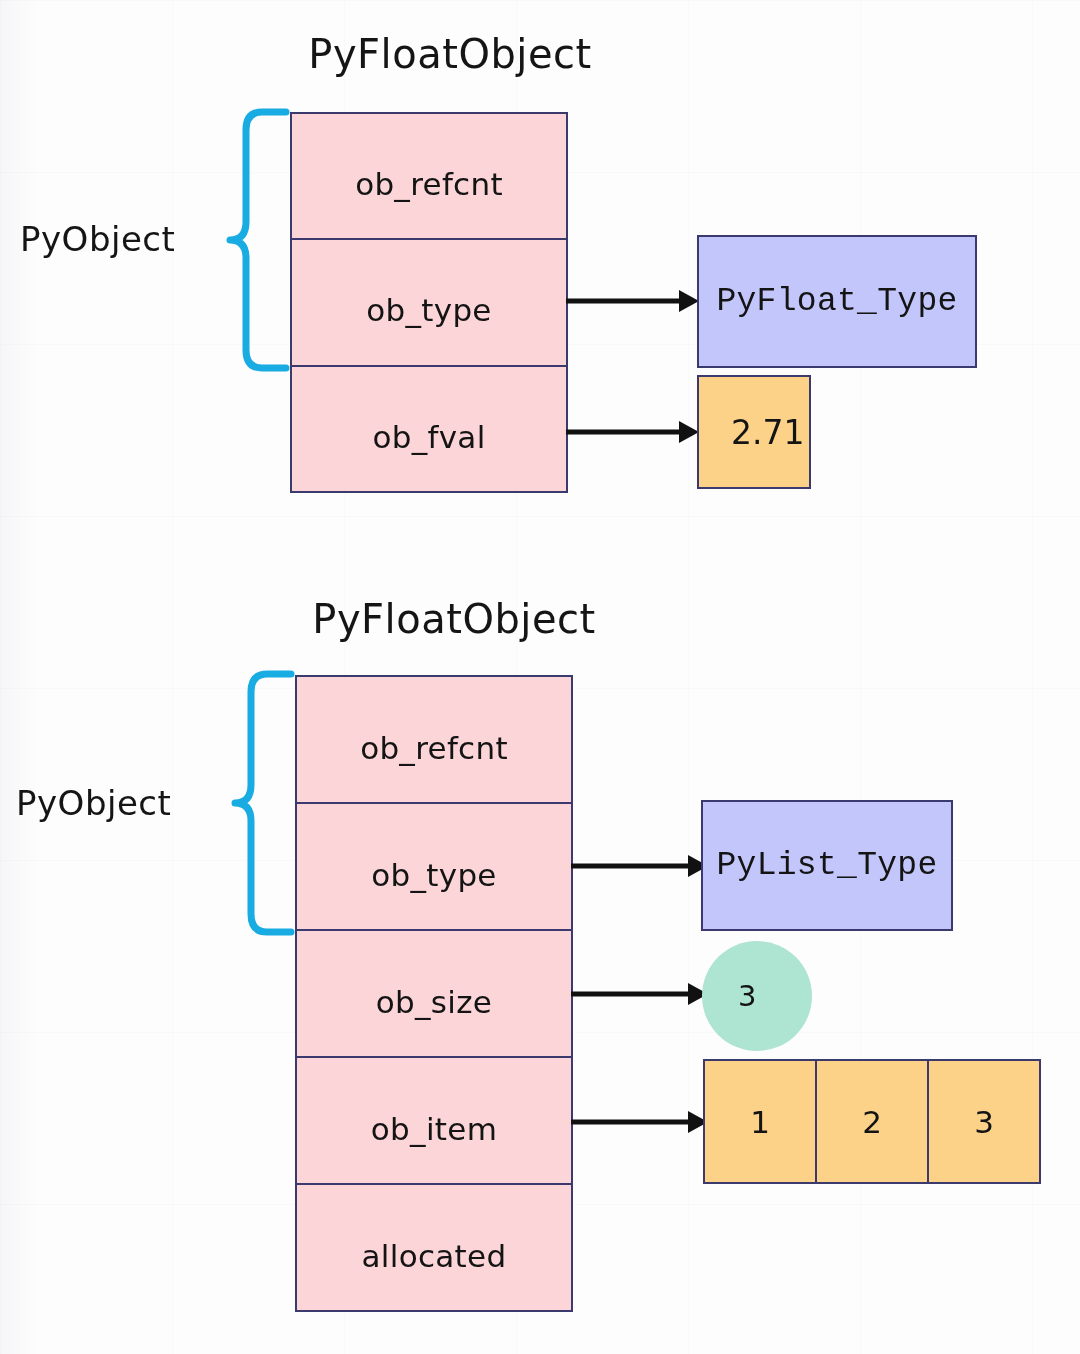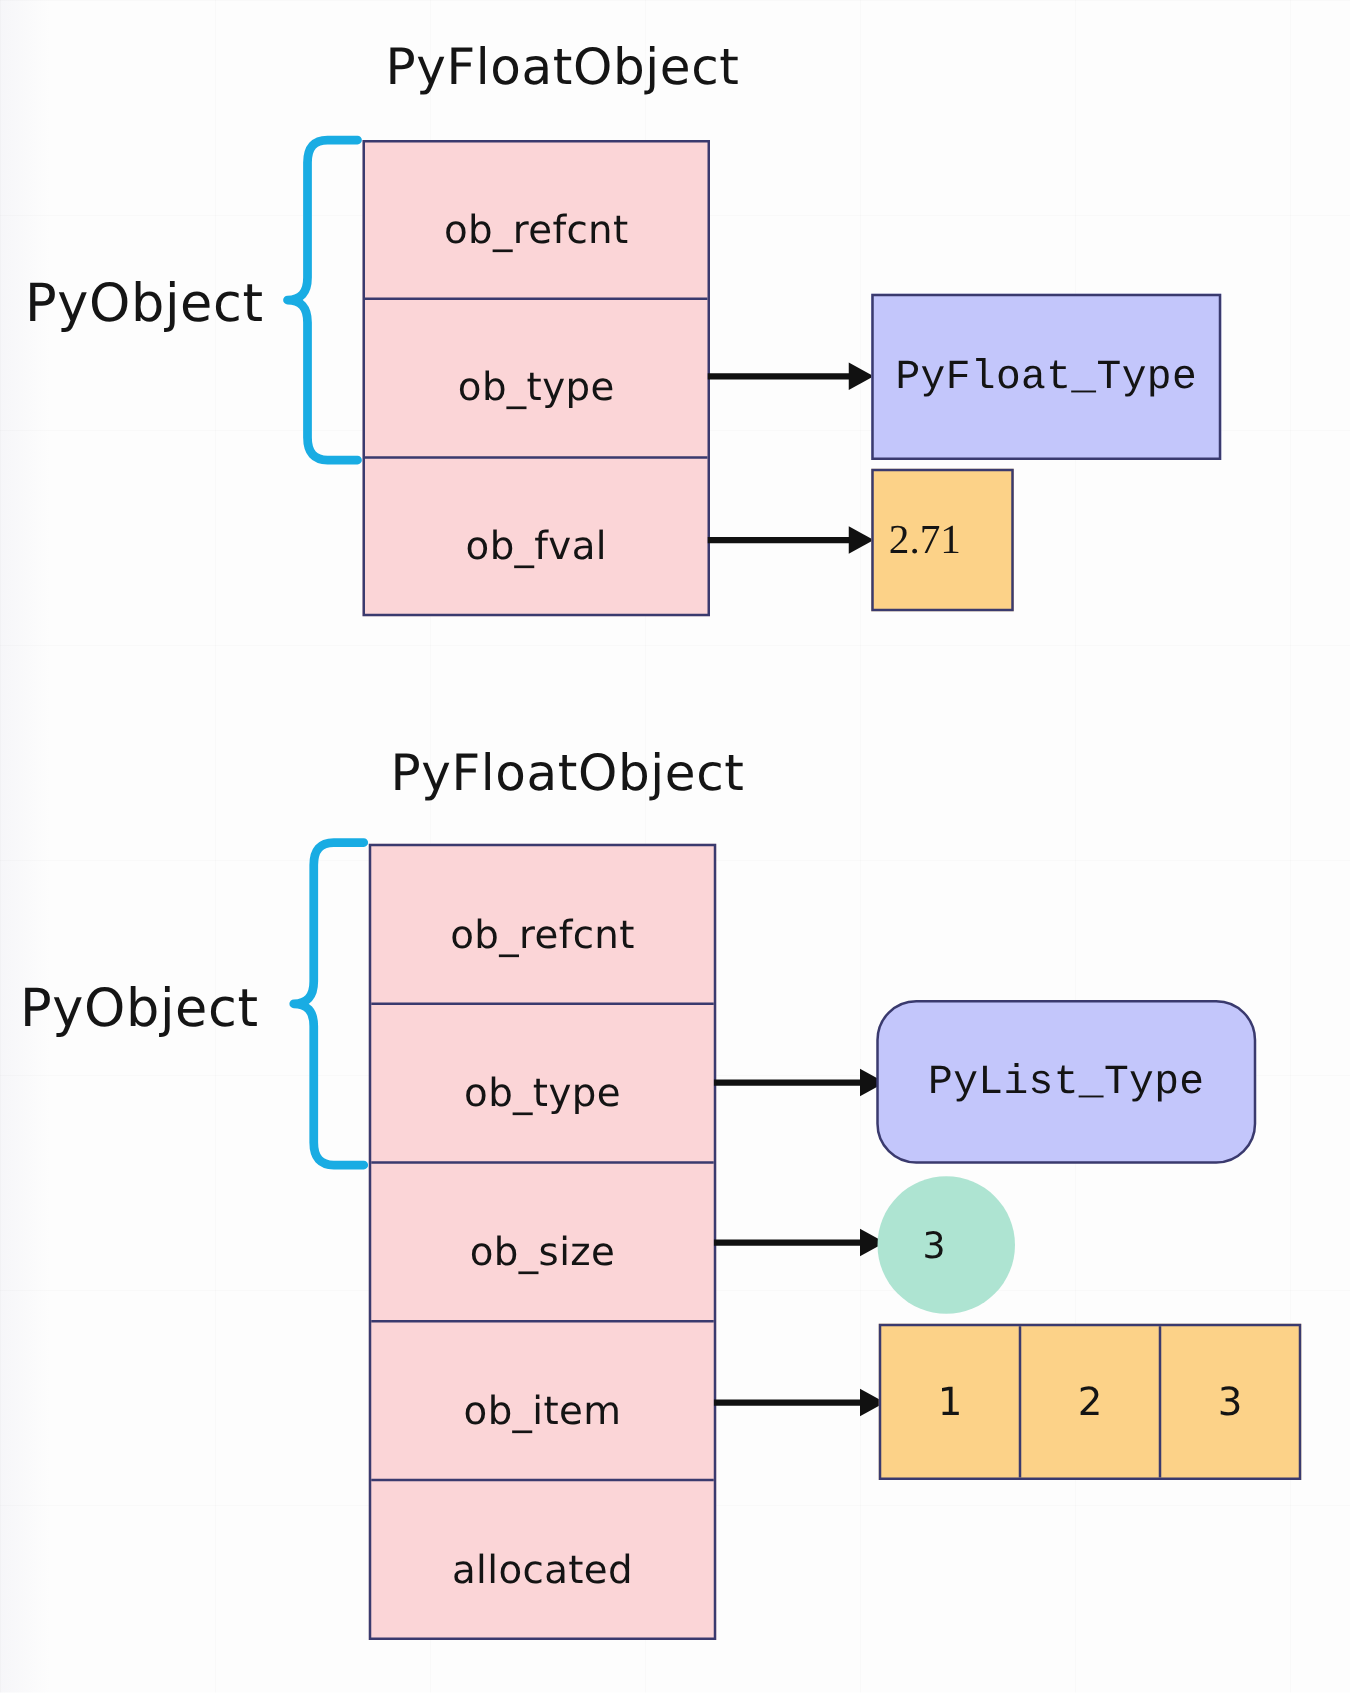--- a/index.html
+++ b/index.html
@@ -33,21 +33,21 @@
     white-space: nowrap;
     line-height: 1;
   }
   .title {
     font-size: 40px;
     letter-spacing: 0.5px;
     text-align: center;
     margin-left: 20px;
   }
   .side-label {
-    font-size: 42px;
+    font-size: 34px;
     letter-spacing: 0.5px;
   }
 
   .struct {
     position: absolute;
     box-sizing: border-box;
     border: 2px solid #3a3a6e;
     background: #fbd5d7;
     display: flex;
     flex-direction: column;
@@ -82,24 +82,23 @@
   }
 
   .val-box {
     position: absolute;
     box-sizing: border-box;
     border: 2px solid #3a3a6e;
     background: #fcd288;
     display: flex;
     align-items: center;
     justify-content: flex-start;
-    padding-left: 12px;
+    padding-left: 32px;
     font-size: 33px;
     color: #141414;
-    font-family: Liberation Serif, serif;
   }
 
   .circle {
     position: absolute;
     border-radius: 50%;
     background: #aee4d2;
     display: flex;
     align-items: center;
     justify-content: flex-start;
     padding-left: 36px;
@@ -187,21 +186,21 @@
   <svg class="arrow" style="left:571px; top:978px;" width="140" height="32" viewBox="0 0 140 32">
     <line x1="0" y1="16" x2="120" y2="16" stroke="#111111" stroke-width="5"></line>
     <polygon points="117,5 137,16 117,27" fill="#111111"></polygon>
   </svg>
 
   <svg class="arrow" style="left:571px; top:1106px;" width="140" height="32" viewBox="0 0 140 32">
     <line x1="0" y1="16" x2="120" y2="16" stroke="#111111" stroke-width="5"></line>
     <polygon points="117,5 137,16 117,27" fill="#111111"></polygon>
   </svg>
 
-  <div class="type-box" style="left:701px; top:800px; width:304px; height:131px;border-radius:32px;">PyList_Type</div>
+  <div class="type-box" style="left:701px; top:800px; width:252px; height:131px;">PyList_Type</div>
 
   <div class="circle" style="left:702px; top:941px; width:110px; height:110px;">3</div>
 
   <div class="array" style="left:703px; top:1059px; width:338px; height:125px;">
     <div class="cell">1</div>
     <div class="cell">2</div>
     <div class="cell">3</div>
   </div>
 
 </div>

